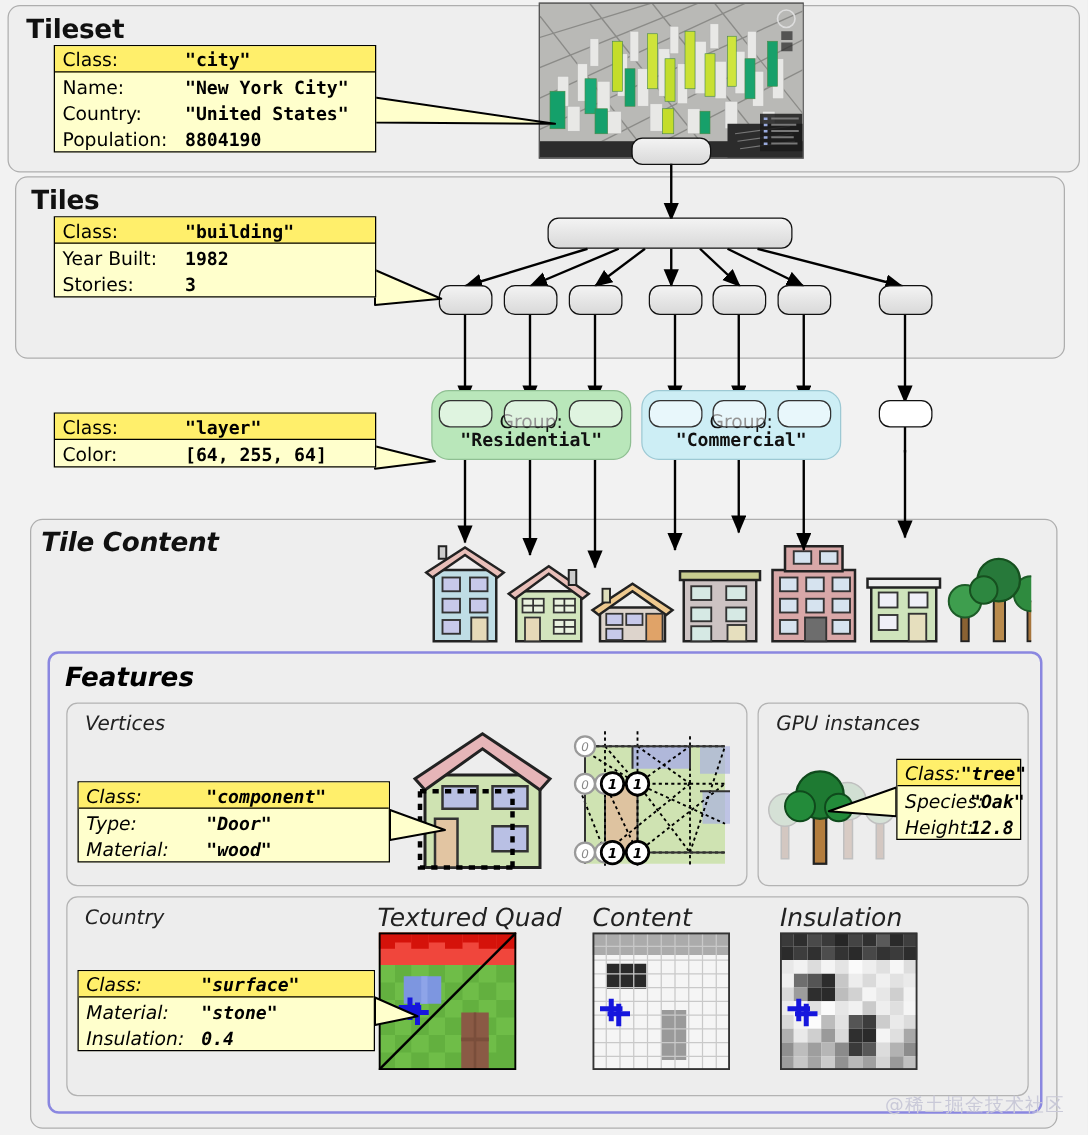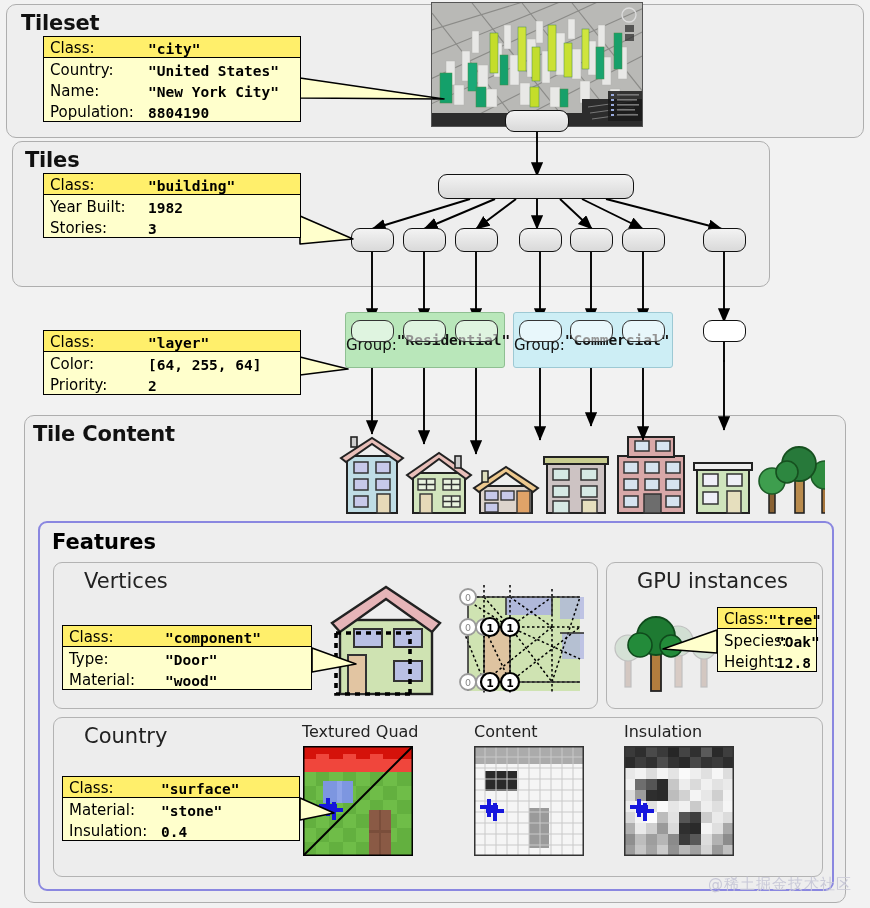--- a/index.html
+++ b/index.html
@@ -24,23 +24,23 @@
   .section > .sec-title {
     position: absolute;
     font-weight: bold;
     font-size: 21px;
     letter-spacing: -0.2px;
     color: #111;
     white-space: nowrap;
   }
 
   #sec-tileset { left:6px;  top:4px;   width:858px; height:134px; }
-  #sec-tiles   { left:12px; top:141px; width:758px; height:146px; }
+  #sec-tiles   { left:12px; top:141px; width:840px; height:146px; }
   #sec-groups  { left:18px; top:290px; width:834px; height:122px; }
-  #sec-content { left:24px; top:415px; width:822px; height:488px; }
+  #sec-content { left:24px; top:415px; width:822px; height:488px;font-style:italic; }
 
   #sec-tileset > .sec-title { left:14px; top:6px; }
   #sec-tiles   > .sec-title { left:12px; top:6px; }
   #sec-groups  > .sec-title { left:10px; top:6px; }
   #sec-content > .sec-title { left:8px;  top:6px; }
 
   
   #features {
     position:absolute;
     left:13px; top:105px; width:796px; height:370px;
@@ -51,21 +51,21 @@
   #features > .sec-title { position:absolute; left:12px; top:7px; font-weight:bold; font-size:21px; }
 
   .subpanel {
     position:absolute;
     background:#ededed;
     border:1.3px solid #b3b3b3;
     border-radius:9px;
   }
   .subpanel > .sub-title {
     position:absolute; left:14px; top:6px;
-    font-size:21px; color:#222; white-space:nowrap;margin-left:16px;
+    font-size:16px; color:#222; white-space:nowrap;
   }
   #panel-vertices  { left:13px;  top:39px;  width:545px; height:147px; }
   #panel-gpu       { left:566px; top:39px;  width:217px; height:147px; }
   #panel-texels    { left:13px;  top:194px; width:770px; height:160px; }
 
   
   .ptable {
     position:absolute;
     border:1.6px solid #000;
     background:#ffffcc;
@@ -88,22 +88,22 @@
     border-radius:9px;
     z-index:12;
   }
   .node.plain { background:#ffffff; }
   .node.gbox  { background:rgba(255,255,255,0.55); border:1.6px solid #333; }
 
   svg.wires { position:absolute; left:0; top:0; width:870px; height:908px; pointer-events:none; z-index:8; }
 
   
   .grouptint {
-    position:absolute; z-index:10; border-radius:3px;
-    display:flex; flex-direction:row; align-items:center; 
+    position:absolute; z-index:10; border-radius:14px;
+    display:flex; flex-direction:column; align-items:center; justify-content:center;
   }
   .grouptint .glabel {
     font-size:15px; color:#111; line-height:15px; text-align:center; z-index:14;
   }
   .grouptint .gval {
     font-family:"DejaVu Sans Mono","Liberation Mono",monospace;
     font-size:14.5px; font-weight:bold; color:#111; z-index:14;
   }
   #tint-res  { background:#b9e7ba; border:1.2px solid #8fbf92; }
   #tint-com  { background:#cdeef5; border:1.2px solid #9dc9d4; }
@@ -111,21 +111,21 @@
   
   #tileset-img { position:absolute; left:431px; top:2px; width:212px; height:125px; z-index:11;
                  border:1px solid #555; overflow:hidden; background:#8d8d8d; }
 
   .watermark {
     position:absolute; right:18px; bottom:14px;
     font-size:15px; color:#c9c9d8; letter-spacing:1px; z-index:40;
     font-family:"DejaVu Sans","Liberation Sans",sans-serif;
   }
 
-  .tinylabel { position:absolute; font-size:16px; color:#222; white-space:nowrap; }
+  .tinylabel { position:absolute; font-size:20px; color:#222; white-space:nowrap; }
 </style>
 </head>
 <body>
 
 <div id="root">
 
   <svg class="wires" viewBox="0 0 870 908">
     <defs>
       <marker id="arr" markerWidth="9" markerHeight="9" refX="7.2" refY="3.2" orient="auto">
         <path d="M0,0 L7.6,3.2 L0,6.4 z" fill="#000"></path>
@@ -269,26 +269,26 @@
       <rect x="193" y="31" width="9" height="7" fill="#2a2a2a" opacity=".7"></rect>
     </svg>
   </div>
 
   <div class="ptable" id="pt-tileset" style="left:43px; top:36px; width:258px;">
     <div class="prow head">
       <span class="k" style="width:98px">Class:</span>
       <span class="v">"city"</span>
     </div>
     <div class="prow">
+      <span class="k" style="width:98px">Name:</span>
+      <span class="v">"New York City"</span>
+    </div>
+    <div class="prow">
       <span class="k" style="width:98px">Country:</span>
       <span class="v">"United States"</span>
-    </div>
-    <div class="prow">
-      <span class="k" style="width:98px">Name:</span>
-      <span class="v">"New York City"</span>
     </div>
     <div class="prow">
       <span class="k" style="width:98px">Population:</span>
       <span class="v">8804190</span>
     </div>
   </div>
   <svg class="leader" style="left:298px; top:76px; width:150px; height:36px;">
     <path d="M2,2 L146,23 L2,22 z" fill="#ffffcc" stroke="#000" stroke-width="1.6" stroke-linejoin="round"></path>
   </svg>
 
@@ -327,24 +327,20 @@
 
 
   <div class="ptable" id="pt-groups" style="left:43px; top:330px; width:258px;">
     <div class="prow head">
       <span class="k" style="width:98px">Class:</span>
       <span class="v">"layer"</span>
     </div>
     <div class="prow">
       <span class="k" style="width:98px">Color:</span>
       <span class="v">[64, 255, 64]</span>
-    </div>
-    <div class="prow">
-      <span class="k" style="width:98px">Priority:</span>
-      <span class="v">2</span>
     </div>
   </div>
   <svg class="leader" style="left:298px; top:355px; width:54px; height:24px;">
     <path d="M2,2 L50,14 L2,20 z" fill="#ffffcc" stroke="#000" stroke-width="1.6" stroke-linejoin="round"></path>
   </svg>
 
   <div class="grouptint" id="tint-res" style="left:345px; top:312px; width:160px; height:56px;">
     <span class="glabel" style="margin-top:10px">Group:</span>
     <span class="gval">"Residential"</span>
   </div>

